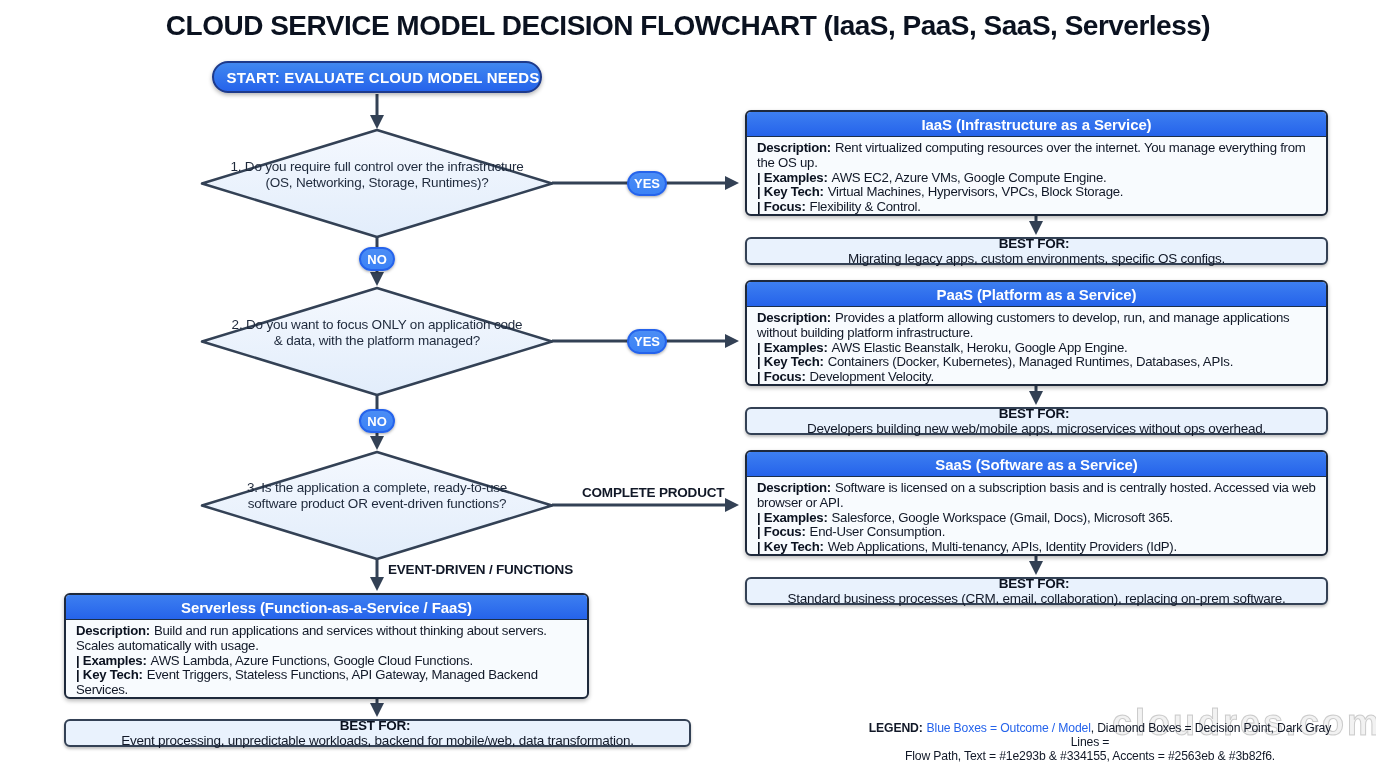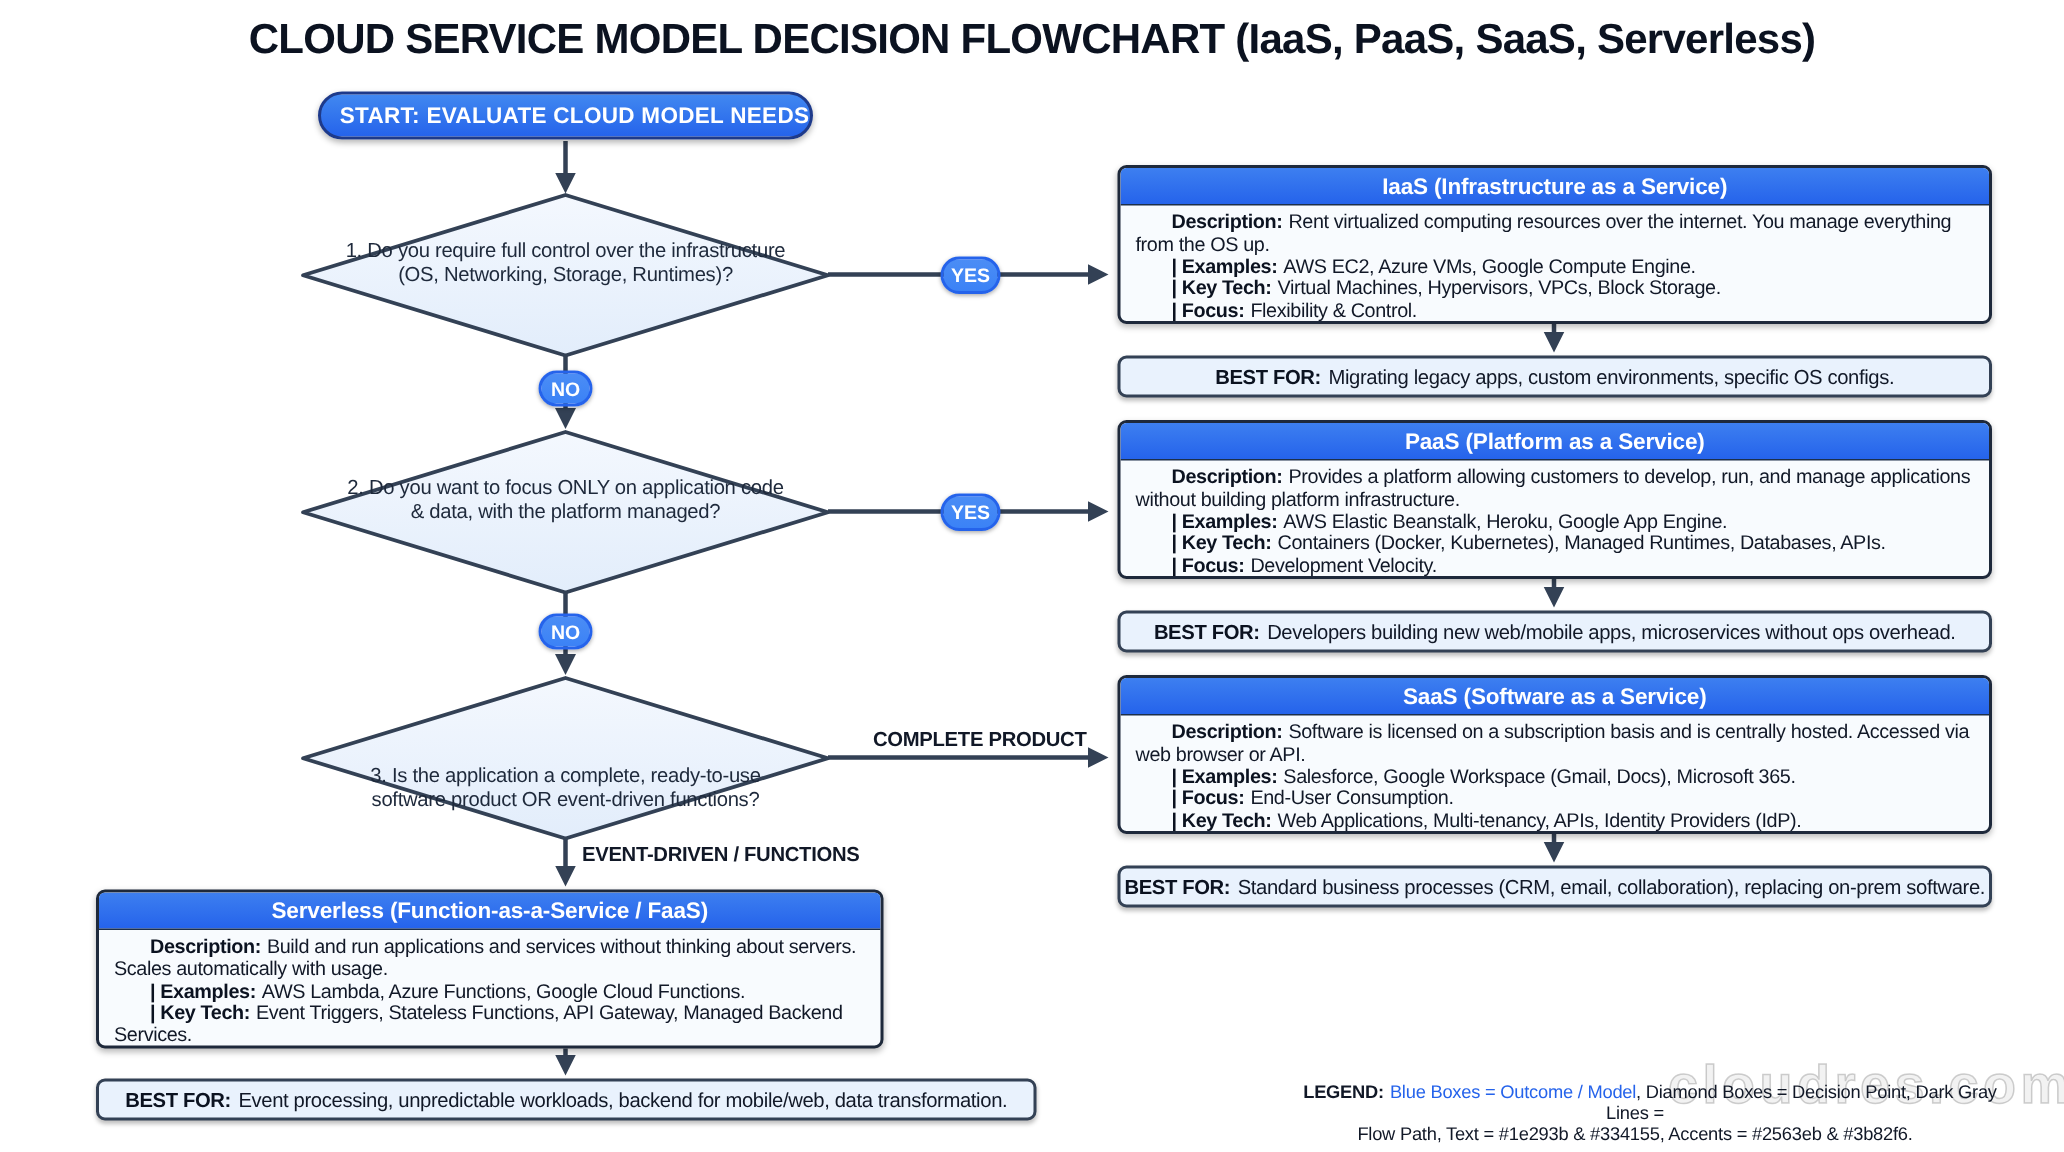--- a/index.html
+++ b/index.html
@@ -49,27 +49,27 @@
   }
   .card-header{
     height:25px;background:linear-gradient(180deg,#3d7ff0,#2563eb);
     border-bottom:1.5px solid #1c2f4a;box-sizing:border-box;
     display:flex;align-items:center;justify-content:center;
     color:#fff;font-weight:700;font-size:15px;letter-spacing:-0.1px;
   }
   .card-body{
     padding:4px 10px 0 10px;font-size:13.2px;line-height:14.8px;letter-spacing:-0.25px;color:#111827;
   }
-  .card-body .line b{margin-right:4px;color:#0b1220;margin-left:24px;}
+  .card-body .line b{margin-right:4px;color:#0b1220;}
   
   .bestfor{
     border:2px solid #334155;border-radius:6px;background:#e9f2fd;
     box-sizing:border-box;box-shadow:0 2px 3px rgba(0,0,0,.25);
     display:flex;align-items:center;justify-content:center;
-    font-size:13.5px;letter-spacing:-0.25px;color:#111827;white-space:nowrap;
+    font-size:13.5px;letter-spacing:-0.25px;color:#111827;white-space:nowrap;flex-direction:column;
   }
   .bestfor b{margin-right:5px;color:#0b1220;}
   
   .legend{
     left:840px;top:721px;width:500px;text-align:center;
     font-size:12.2px;line-height:14px;letter-spacing:-0.15px;color:#111827;
   }
   .legend b{margin-right:4px;padding-left:20px;}
   .legend .blue{color:#2563eb;}
   
@@ -112,21 +112,21 @@
     <polygon points="377,288 552,341.5 377,395 202,341.5" fill="url(#dgrad)" stroke="#334155" stroke-width="2.5" stroke-linejoin="round"></polygon>
     <polygon points="377,452 552,505.5 377,559 202,505.5" fill="url(#dgrad)" stroke="#334155" stroke-width="2.5" stroke-linejoin="round"></polygon>
   </svg>
 
   <div class="abs title">CLOUD SERVICE MODEL DECISION FLOWCHART (IaaS, PaaS, SaaS, Serverless)</div>
 
   <div class="abs start">START: EVALUATE CLOUD MODEL NEEDS</div>
 
   <div class="abs dtext" style="left:227px;top:159px;">1. Do you require full control over the infrastructure (OS, Networking, Storage, Runtimes)?</div>
   <div class="abs dtext" style="left:227px;top:317px;">2. Do you want to focus ONLY on application code &amp; data, with the platform managed?</div>
-  <div class="abs dtext" style="left:227px;top:509px;">3. Is the application a complete, ready-to-use software product OR event-driven functions?</div>
+  <div class="abs dtext" style="left:227px;top:480px;">3. Is the application a complete, ready-to-use software product OR event-driven functions?</div>
 
   <div class="abs pill" style="left:627px;top:171px;width:40px;height:25px;">YES</div>
   <div class="abs pill" style="left:359px;top:247px;width:36px;height:24px;">NO</div>
   <div class="abs pill" style="left:627px;top:329px;width:40px;height:25px;">YES</div>
   <div class="abs pill" style="left:359px;top:409px;width:36px;height:24px;">NO</div>
 
   <div class="abs edge-label" style="left:582px;top:485px;">COMPLETE PRODUCT</div>
   <div class="abs edge-label" style="left:388px;top:562px;">EVENT-DRIVEN / FUNCTIONS</div>
 
   <div class="abs card" style="left:745px;top:110px;width:583px;height:106px;">

